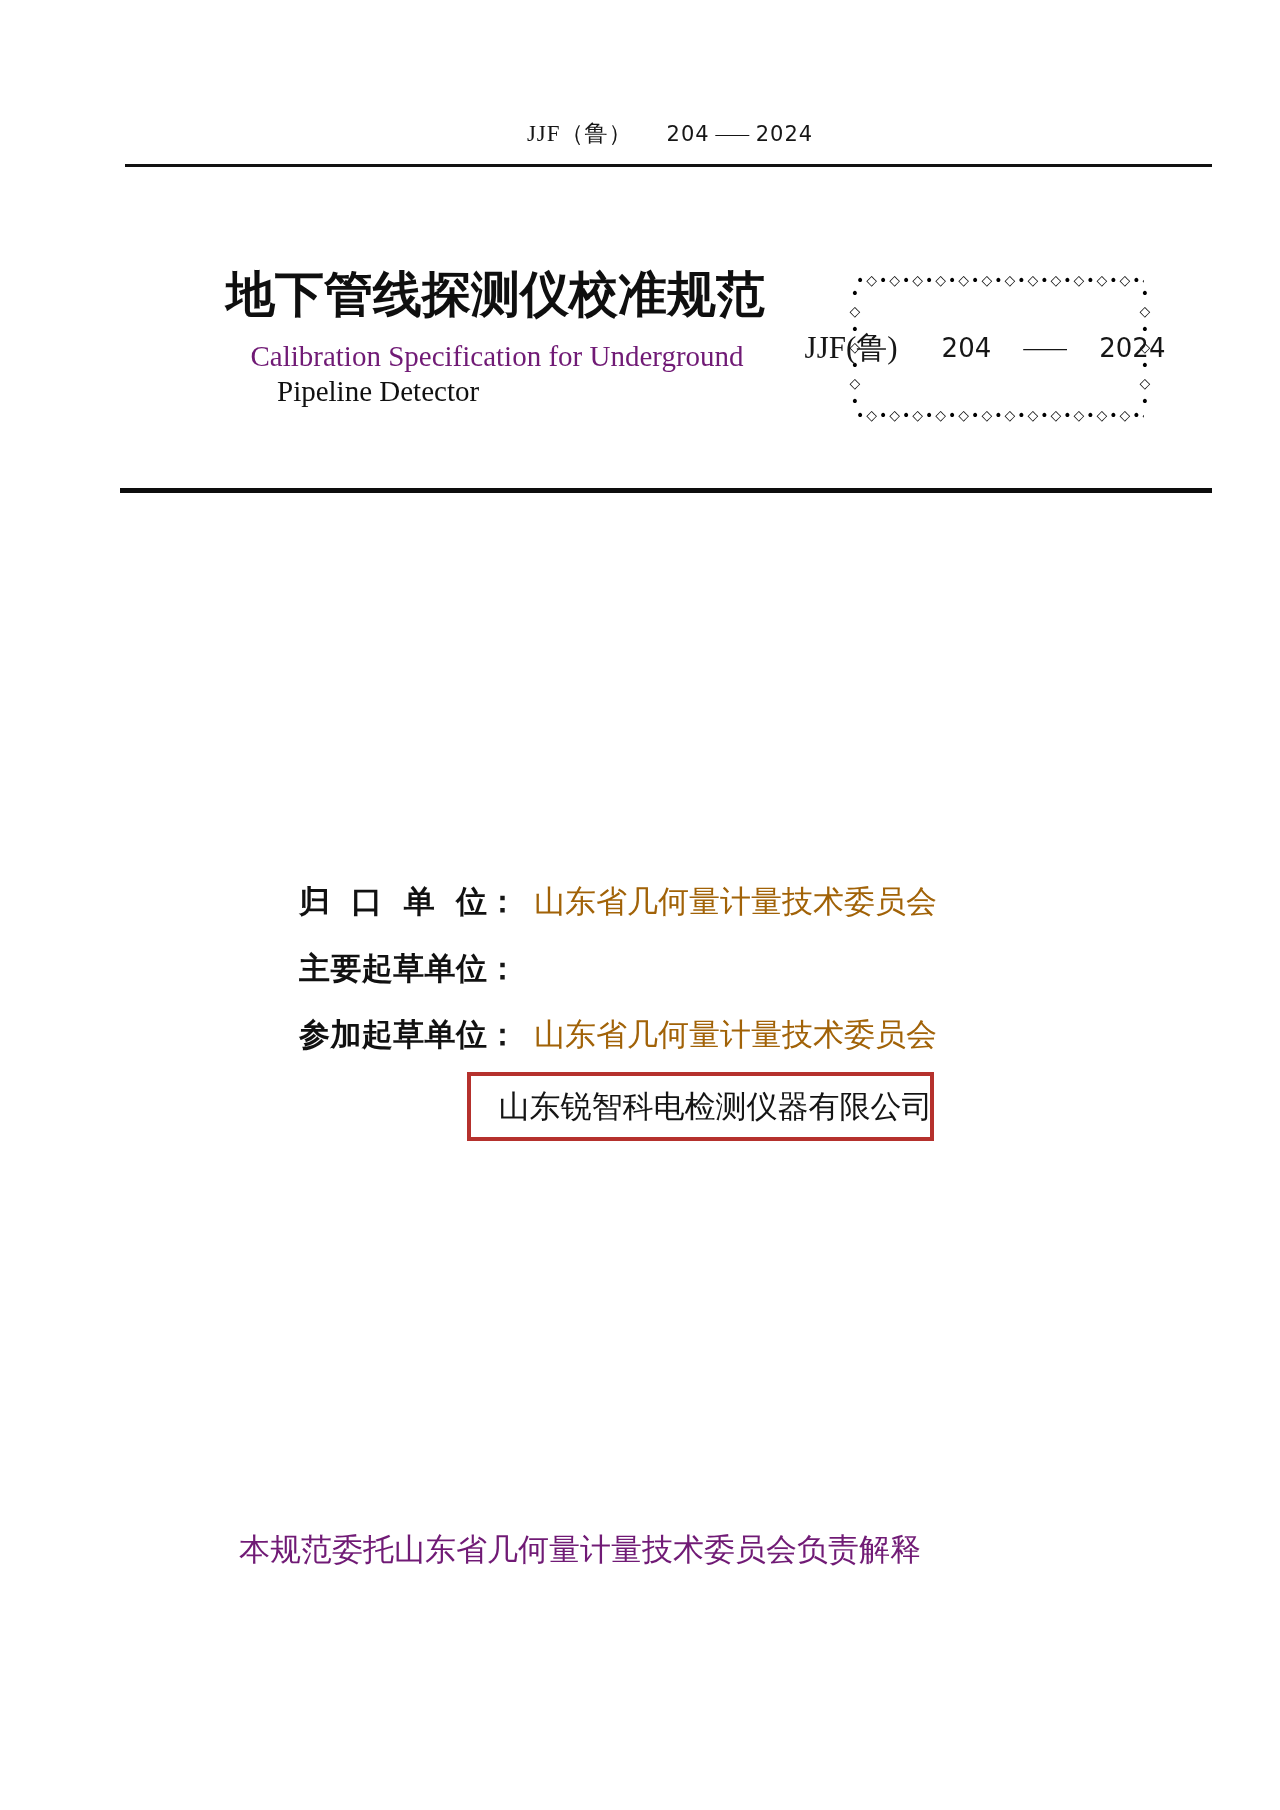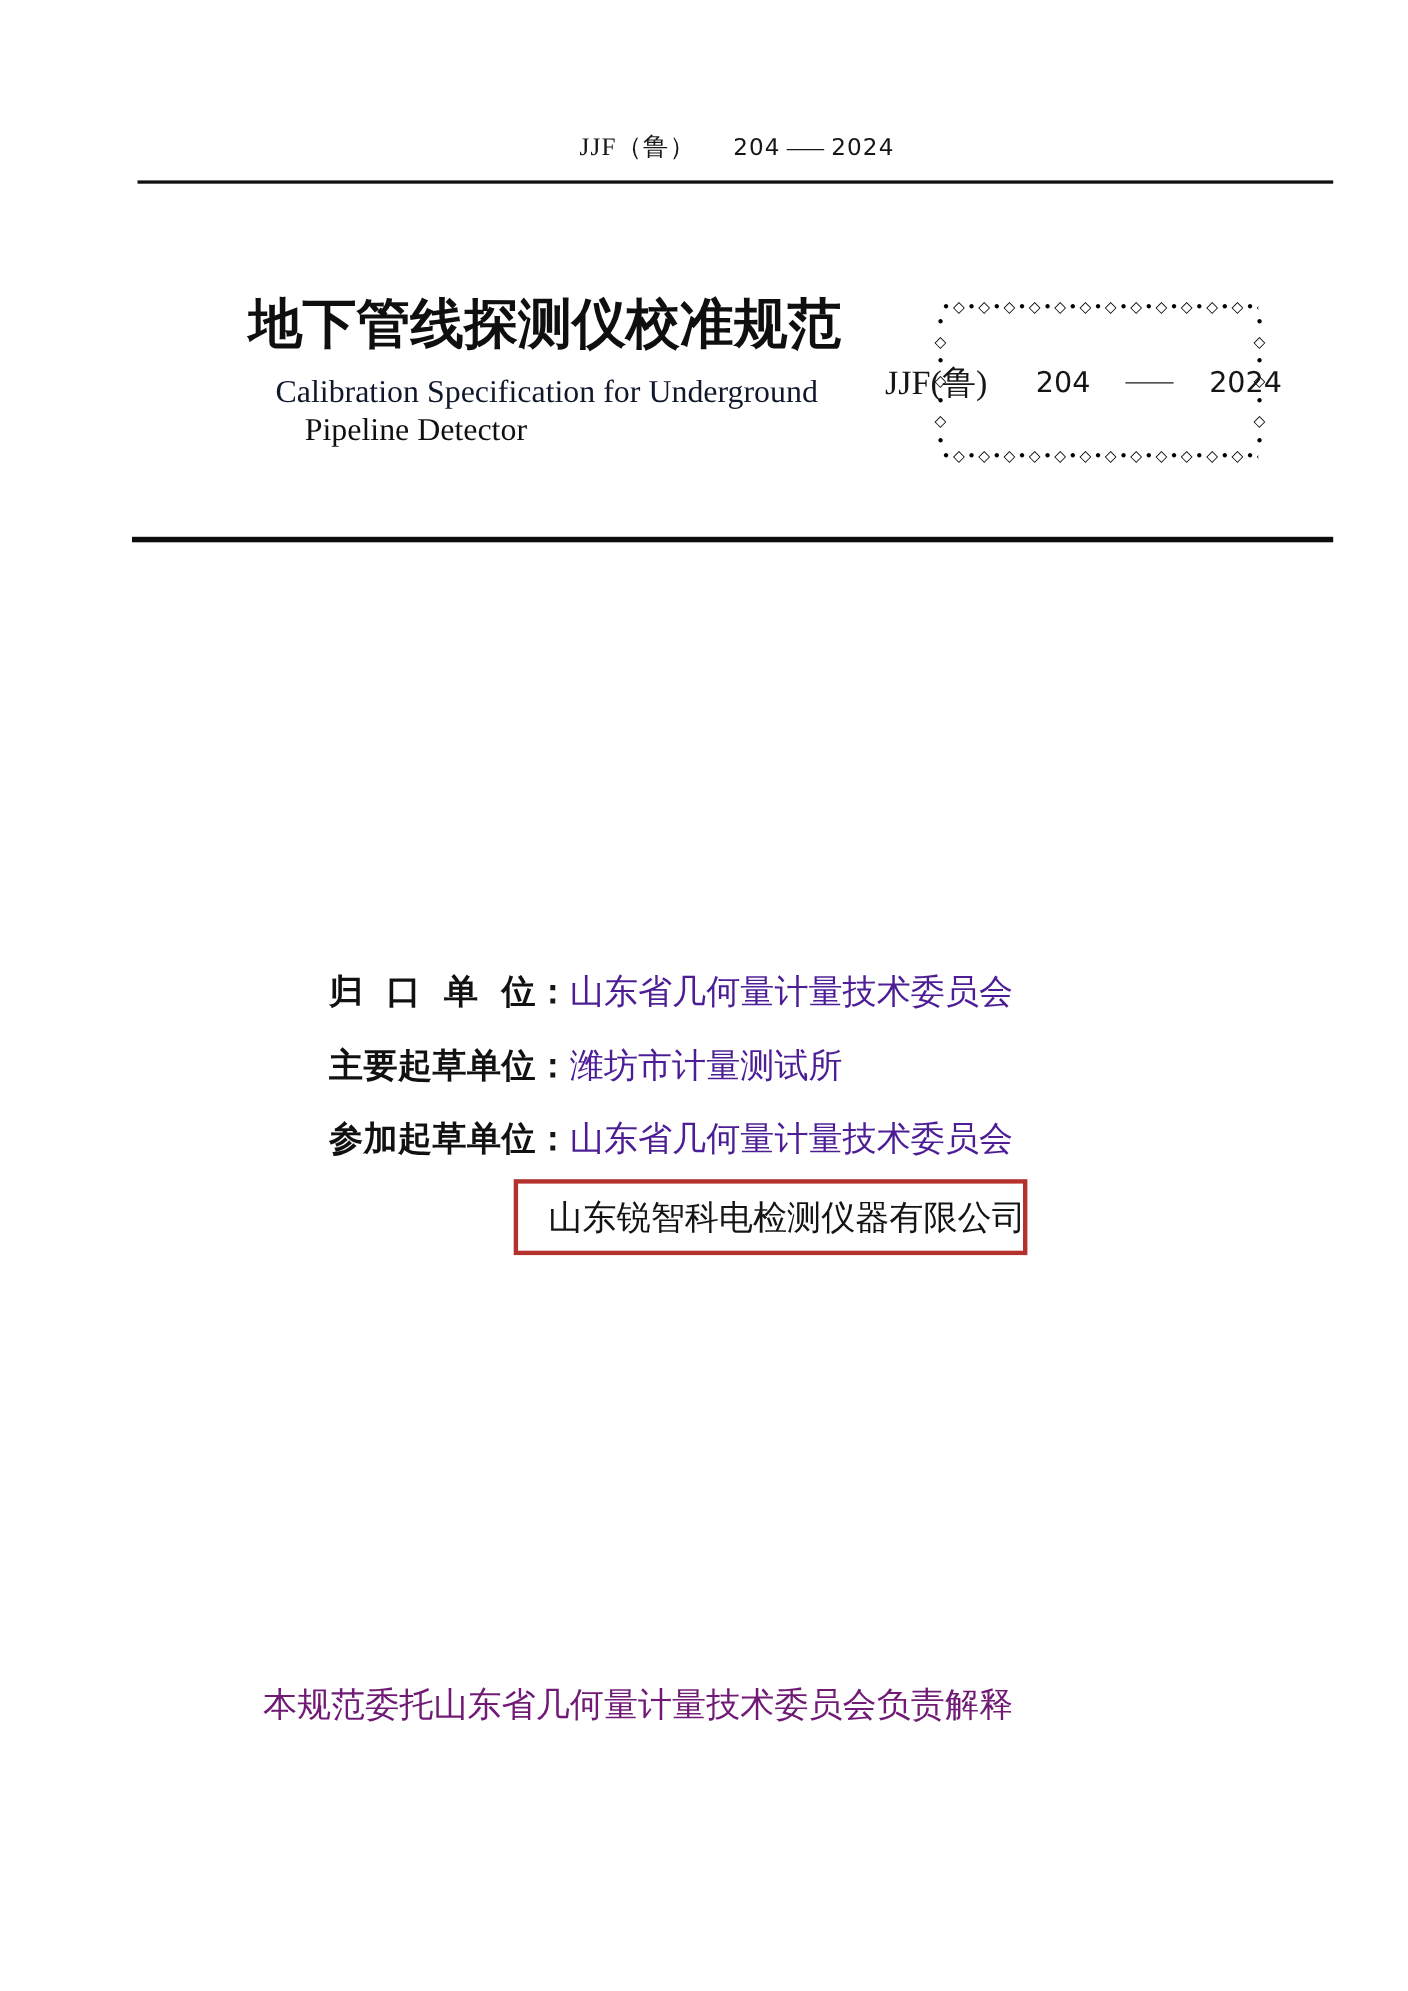--- a/index.html
+++ b/index.html
@@ -21,21 +21,21 @@
   .page-header .dash{margin:0 12px;font-size:21px;display:inline-block;transform:scaleX(1.6);}
   .rule-top{top:164px;left:125px;width:1057px;height:3px;background:#111;}
   .rule-mid{top:488px;left:120px;width:1062px;height:5px;background:#0d0d0d;}
 
   
   .title-zh{
     top:268px;left:196px;width:560px;
     font-family:"DejaVu Sans","Liberation Sans",sans-serif;
     font-weight:700;font-size:49px;line-height:1.1;white-space:nowrap;color:#0f0f0f;
   }
-  .title-en1{top:340px;left:197px;width:540px;text-align:center;font-size:29px;color:#0f172a;}
+  .title-en1{top:340px;left:197px;width:540px;text-align:center;font-size:29px;color:#701a75;}
   .title-en2{top:375px;left:247px;width:540px;text-align:left;font-size:29px;color:#101010;}
 
   
   .badge{top:277px;left:820px;width:300px;height:141px;}
   .badge .deco{color:#000;font-family:"DejaVu Sans","Liberation Sans",sans-serif;
     font-size:14px;line-height:14px;letter-spacing:2px;white-space:nowrap;overflow:hidden;}
   .deco-h{left:6px;right:6px;height:14px;text-align:center;}
   .deco-top{top:-4px;}
   .deco-bottom{bottom:-4px;}
   .deco-v{top:8px;bottom:8px;width:14px;writing-mode:vertical-rl;text-orientation:upright;text-align:center;}
@@ -54,21 +54,21 @@
   .org-row{left:269px;display:flex;align-items:baseline;white-space:nowrap;}
   .org-row.r1{top:881px;}
   .org-row.r2{top:948px;}
   .org-row.r3{top:1014px;}
   .org-label{
     display:flex;justify-content:space-between;width:188px;
     font-family:"DejaVu Sans","Liberation Sans",sans-serif;
     font-weight:700;font-size:31px;color:#111;
   }
   .org-colon{font-family:"DejaVu Sans","Liberation Sans",sans-serif;font-weight:700;font-size:31px;}
-  .org-value{font-size:31px;margin-left:0px;color:#4c1d95;}
+  .org-value{font-size:31px;margin-left:16px;color:#a16207;}
 
   .highlight-box{
     top:1072px;left:467px;width:467px;height:69px;box-sizing:border-box;
     border:4px solid #0f766e;
     display:flex;align-items:center;justify-content:center;
     font-size:31px;color:#141414;white-space:nowrap;
   }
 
   .footer-note{top:1529px;left:209px;font-size:31px;color:#701a75;white-space:nowrap;}
 </style>
@@ -115,21 +115,20 @@
 <div class="abs org-row r2">
   <span class="org-label">
       <span>主</span>
       <span>要</span>
       <span>起</span>
       <span>草</span>
       <span>单</span>
       <span>位</span>
     </span>
   <span class="org-colon">：</span>
-  <span class="org-value">潍坊市计量测试所</span>
 </div>
 <div class="abs org-row r3">
   <span class="org-label">
       <span>参</span>
       <span>加</span>
       <span>起</span>
       <span>草</span>
       <span>单</span>
       <span>位</span>
     </span>

